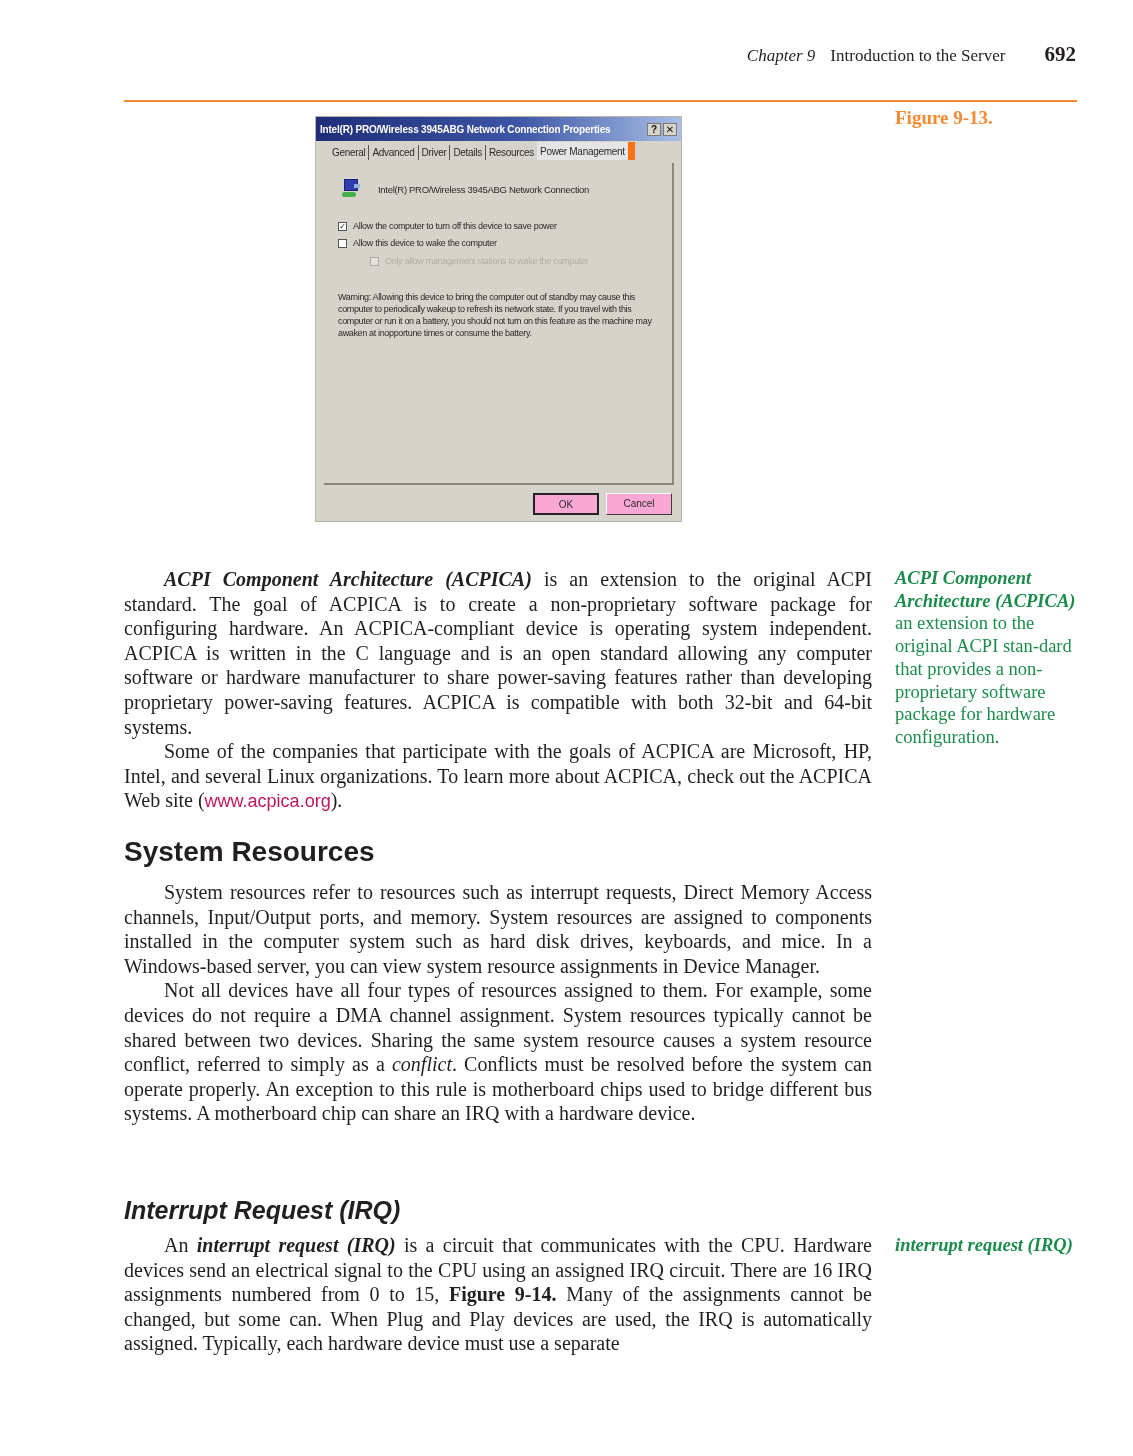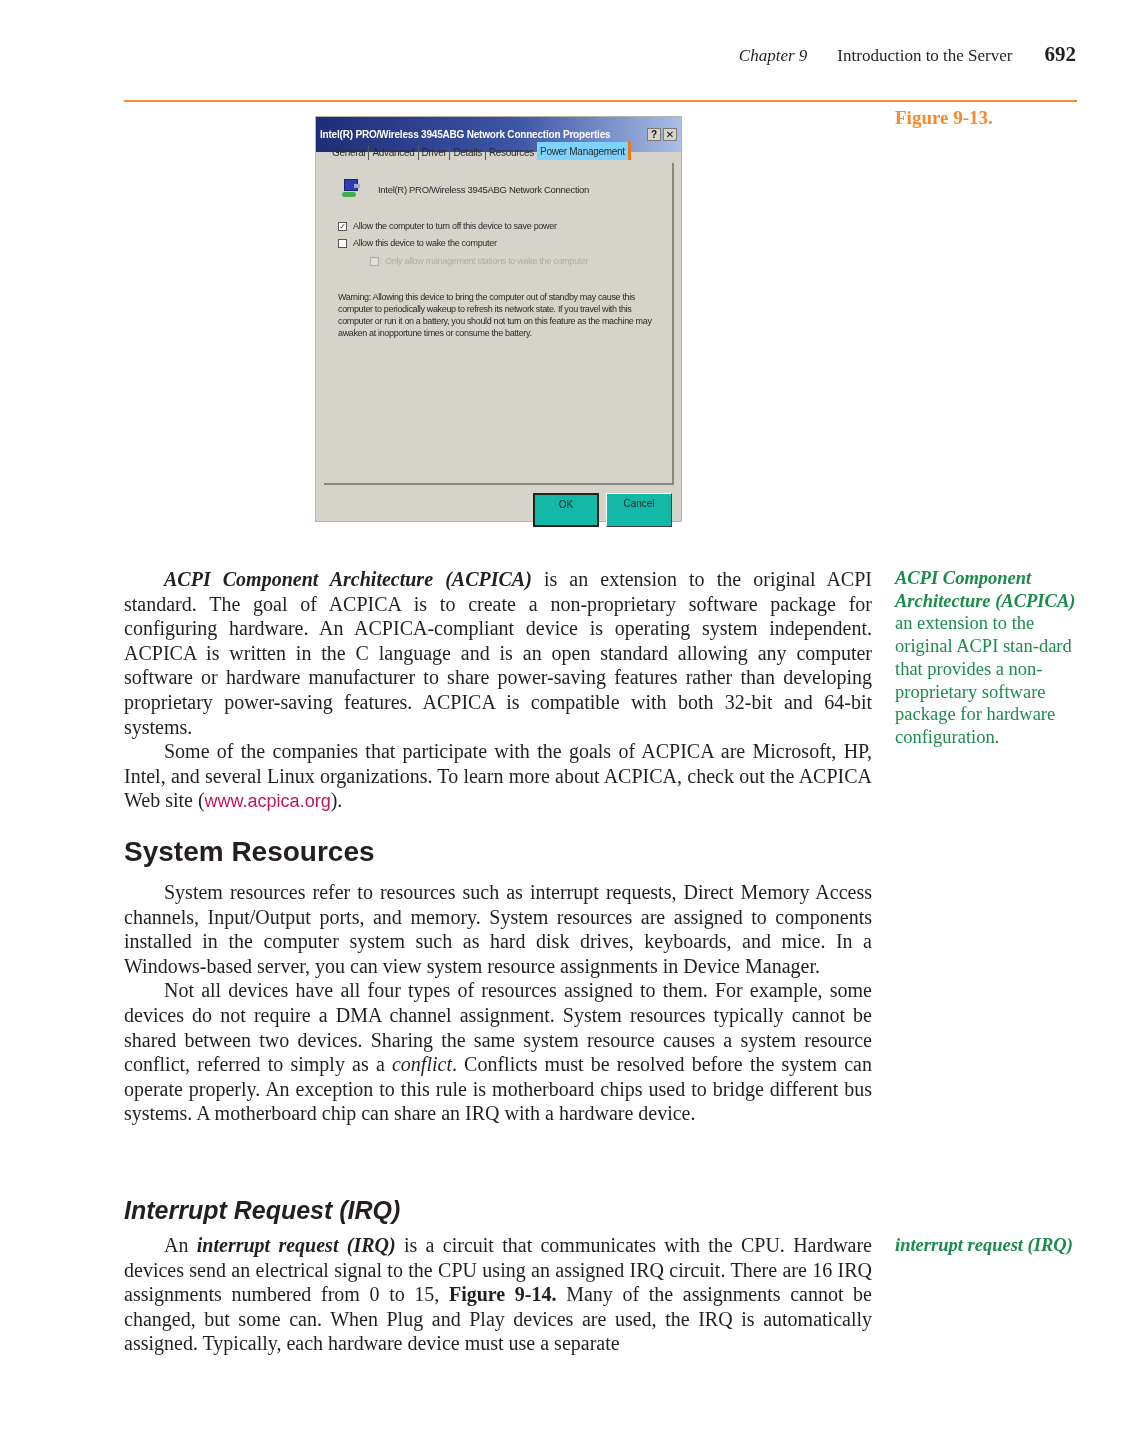--- a/index.html
+++ b/index.html
@@ -1,51 +1,51 @@
 <!DOCTYPE html>
 <html><head>
   <meta charset="utf-8">
   <style>
     html, body { margin: 0; padding: 0; background: #ffffff; }
     body { width: 1133px; height: 1456px; position: relative; overflow: hidden;
            font-family: "Liberation Serif", "DejaVu Serif", serif; color: #231f20; }
 
-    .running-head { position: absolute; top: 42px; right: 57px; display: flex; align-items: baseline; gap: 16px; }
+    .running-head { position: absolute; top: 42px; right: 57px; display: flex; align-items: baseline; gap: 1px; }
     .rh-chapter { font-style: italic; font-size: 17px; margin-right: 14px; }
-    .rh-title { font-size: 17px; margin-right: 16px; }
+    .rh-title { font-size: 17px; margin-right: 38px; }
     .rh-page { font-weight: bold; font-size: 21px; }
 
     .rule { position: absolute; top: 100px; left: 124px; width: 953px; height: 2px; background: #f58a32; }
 
     
     .dialog { position: absolute; left: 315px; top: 116px; width: 367px; height: 406px;
               background: #d6d3ca; border: 1px solid #b8b4a8; box-sizing: border-box;
               font-family: "Liberation Sans", "DejaVu Sans", sans-serif; color: #2a2a2a; }
-    .titlebar { height: 35px; background: linear-gradient(90deg, #1f2d78 0%, #3c55a5 55%, #a9bfe6 100%);
+    .titlebar { height: 24px; background: linear-gradient(90deg, #1f2d78 0%, #3c55a5 55%, #a9bfe6 100%);
                 display: flex; align-items: center; padding: 0 4px; box-sizing: border-box; }
     .titlebar-text { color: #ffffff; font-weight: bold; font-size: 10px; white-space: nowrap; overflow: hidden; flex: 1; letter-spacing: -0.2px; }
     .tb-btn { width: 14px; height: 13px; background: #d6d3ca; border: 1px solid #7d7a72; margin-left: 2px;
               font-size: 10px; font-weight: bold; line-height: 12px; text-align: center; color: #111; box-sizing: border-box; }
     .tabs { position: absolute; top: 28px; left: 13px; display: flex; font-size: 10px; letter-spacing: -0.3px; }
     .tab { padding: 2px 3px; border-right: 1px solid #555; }
-    .tab.active { border-right: 3px solid #f97316; background: #7dd3fc; margin-top: -3px; padding-top: 4px; }
+    .tab.active { border-right: 7px solid #f97316; background: #e5e5e5; margin-top: -3px; padding-top: 4px; }
     .tab-panel { position: absolute; top: 46px; left: 8px; width: 350px; height: 322px;
                  border-right: 2px solid #8a877e; border-bottom: 2px solid #8a877e; box-sizing: border-box; }
     .device-row { position: absolute; top: 14px; left: 18px; display: flex; align-items: center; font-size: 9.5px; letter-spacing: -0.3px; }
     .device-icon { width: 22px; height: 24px; position: relative; margin-right: 14px; }
     .device-icon .mon { position: absolute; left: 2px; top: 2px; width: 12px; height: 10px; background: #2d3db0; border: 1px solid #1a2170; }
     .device-icon .net { position: absolute; left: 0; top: 15px; width: 14px; height: 5px; background: #41b04a; border-radius: 3px; }
     .device-icon .cab { position: absolute; left: 12px; top: 7px; width: 6px; height: 4px; background: #8fb0d8; }
     .check-row { position: absolute; left: 14px; display: flex; align-items: center; font-size: 9px; letter-spacing: -0.3px; }
     .cb { width: 9px; height: 9px; border: 1px solid #555; background: #fff; margin-right: 6px; box-sizing: border-box;
           font-size: 8px; line-height: 8px; text-align: center; font-weight: bold; }
     .check-row.disabled { color: #b0ada5; }
     .check-row.disabled .cb { border-color: #aaa; background: #e4e1da; }
     .warning { position: absolute; top: 128px; left: 14px; width: 320px; font-size: 9px; line-height: 12px; letter-spacing: -0.35px; }
-    .btn { position: absolute; top: 376px; width: 66px; height: 34px; border: 1px solid #3a3a3a; background: #14b8a6;
+    .btn { position: absolute; top: 376px; width: 66px; height: 22px; border: 1px solid #3a3a3a; background: #f9a8d4;
            font-size: 10px; text-align: center; line-height: 20px; box-sizing: border-box; }
     .btn.ok { left: 217px; border: 2px solid #222; }
     .btn.cancel { left: 290px; border-top-color: #fff; border-left-color: #fff; }
 
     .caption { position: absolute; left: 895px; top: 106px; width: 180px; font-size: 19px; line-height: 23px; }
     .caption-label { color: #f58a32; font-weight: bold; display: block; }
 
     .body-text { position: absolute; left: 124px; width: 748px; font-size: 20px; line-height: 24.6px; text-align: justify; }
     .body-text p { margin: 0; text-indent: 40px; }
     .link { color: #be185d; font-family: "Liberation Sans", "DejaVu Sans", sans-serif; font-size: 18px; }

